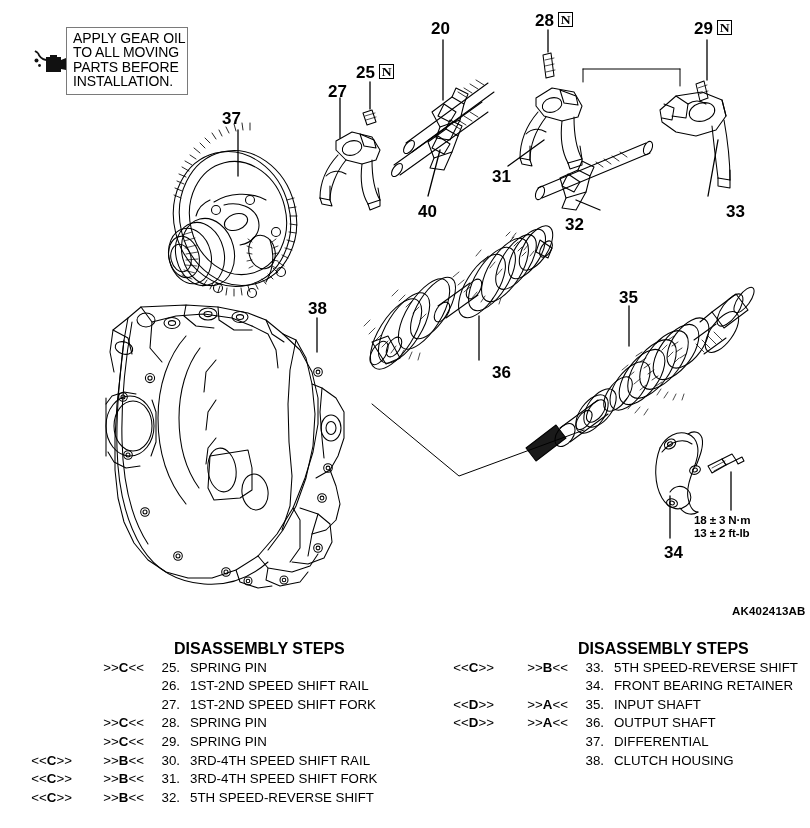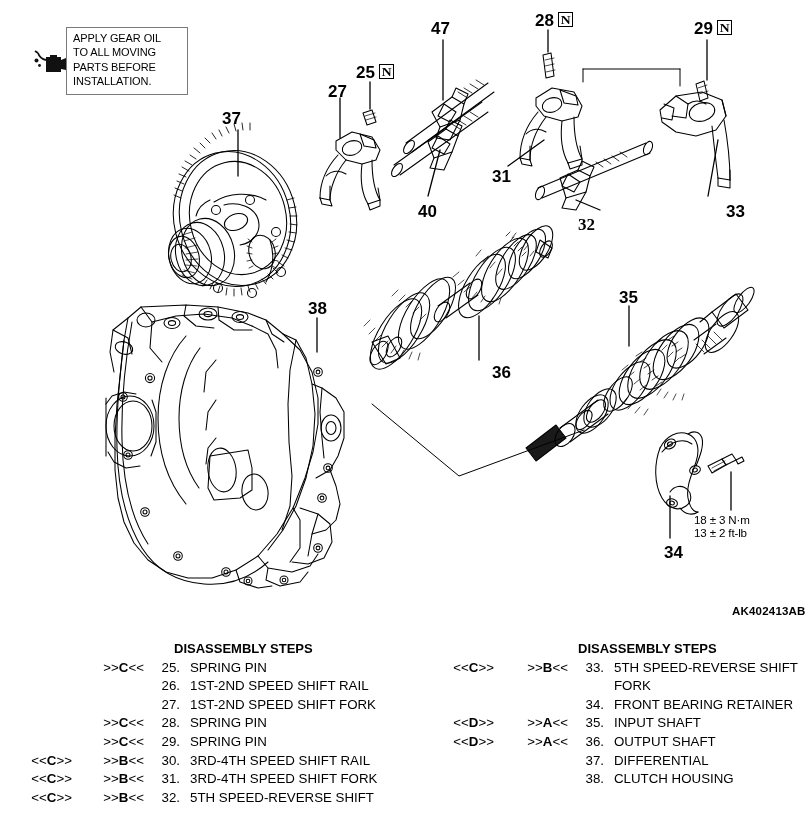--- a/index.html
+++ b/index.html
@@ -11,21 +11,21 @@
   #stage{position:absolute;left:0;top:0;width:810px;height:828px;}
   svg.layer{position:absolute;left:0;top:0;width:810px;height:828px;overflow:visible;}
 
   
   .note-box{
     position:absolute;left:66px;top:27px;width:122px;height:68px;
     border:1.5px solid #7a7a7a;box-sizing:border-box;background:#fff;
   }
   .note-text{
     position:absolute;left:73px;top:31px;width:118px;
-    font-size:11px;line-height:14.4px;letter-spacing:-0.1px;
+    font-size:14px;line-height:14.4px;letter-spacing:-0.1px;
     color:#000;white-space:pre-line;
   }
   .oilcan{position:absolute;left:30px;top:47px;width:40px;height:34px;}
 
   
   .cnum{
     position:absolute;font-weight:bold;font-size:17px;
     line-height:17px;color:#000;white-space:nowrap;
   }
   .nbox{
@@ -33,36 +33,36 @@
     padding:0px 2px 0px 2px;margin-left:4px;
     font-size:13px;line-height:13px;font-weight:bold;
     vertical-align:2px;
     font-family:"Liberation Serif", serif;
   }
   .nbox i{font-style:normal;display:inline-block;transform:scaleX(1.05);}
 
   
   .torque{
     position:absolute;left:694px;top:513px;
-    font-size:11.6px;font-weight:normal;line-height:13.4px;
+    font-size:11.6px;font-weight:bold;line-height:13.4px;
     white-space:pre-line;letter-spacing:-0.15px;
   }
 
   
   .code{
     position:absolute;left:732px;top:605px;
     font-size:11.5px;font-weight:bold;letter-spacing:0.2px;
   }
 
   
   .list{position:absolute;font-size:13.3px;line-height:18.6px;}
   #list-left{left:0px;top:640px;width:410px;}
   #list-right{left:410px;top:640px;width:400px;}
   .list .hdr{
-    font-weight:bold;font-size:13px;padding-left:0px;
+    font-weight:bold;font-size:16px;padding-left:0px;
   }
   .row{display:flex;align-items:flex-start;height:18.6px;}
   .c-mk1{width:72px;text-align:right;flex:0 0 72px;font-size:13.3px;}
   .c-mk2{width:72px;text-align:right;flex:0 0 72px;font-size:13.3px;padding-right:6px;}
   .c-no{width:30px;text-align:right;flex:0 0 30px;font-size:13.3px;}
   .c-txt{padding-left:10px;flex:1 1 auto;font-size:13.3px;}
   .mkb{font-weight:bold;}
   #list-right .c-mk1{width:84px;flex:0 0 84px;}
   #list-right .c-mk2{width:74px;flex:0 0 74px;}
   #list-right .hdrpad{padding-left:168px;}
@@ -483,35 +483,35 @@
   <div class="cnum" style="left:664px;top:544px;">
     <span>34</span></div>
 
   <div class="cnum" style="left:328px;top:83px;">
     <span>27</span></div>
 
   <div class="cnum" style="left:356px;top:64px;">
     <span>25</span><span class="nbox"><i>N</i></span></div>
 
   <div class="cnum" style="left:431px;top:20px;">
-    <span>47</span></div>
+    <span>20</span></div>
 
   <div class="cnum" style="left:535px;top:12px;">
     <span>28</span><span class="nbox"><i>N</i></span></div>
 
   <div class="cnum" style="left:694px;top:20px;">
     <span>29</span><span class="nbox"><i>N</i></span></div>
 
   <div class="cnum" style="left:418px;top:203px;">
     <span>40</span></div>
 
   <div class="cnum" style="left:492px;top:168px;">
     <span>31</span></div>
 
-  <div class="cnum" style="left:578px;top:216px;font-family:Liberation Serif, serif;">
+  <div class="cnum" style="left:565px;top:216px;">
     <span>32</span></div>
 
   <div class="cnum" style="left:726px;top:203px;">
     <span>33</span></div>
 
   <div class="torque">18 ± 3 N·m
 13 ± 2 ft-lb</div>
 
   <div class="code">AK402413AB</div>
 
@@ -574,26 +574,20 @@
     <div id="rows-right">
         <div class="row">
           <div class="c-mk1">&lt;&lt;<span class="mkb">C</span>&gt;&gt;</div>
           <div class="c-mk2">&gt;&gt;<span class="mkb">B</span>&lt;&lt;</div>
           <div class="c-no">33.</div>
           <div class="c-txt">5TH SPEED-REVERSE SHIFT</div>
         </div>
         <div class="row">
           <div class="c-mk1"></div>
           <div class="c-mk2"></div>
-          <div class="c-no"></div>
-          <div class="c-txt">FORK</div>
-        </div>
-        <div class="row">
-          <div class="c-mk1"></div>
-          <div class="c-mk2"></div>
           <div class="c-no">34.</div>
           <div class="c-txt">FRONT BEARING RETAINER</div>
         </div>
         <div class="row">
           <div class="c-mk1">&lt;&lt;<span class="mkb">D</span>&gt;&gt;</div>
           <div class="c-mk2">&gt;&gt;<span class="mkb">A</span>&lt;&lt;</div>
           <div class="c-no">35.</div>
           <div class="c-txt">INPUT SHAFT</div>
         </div>
         <div class="row">

